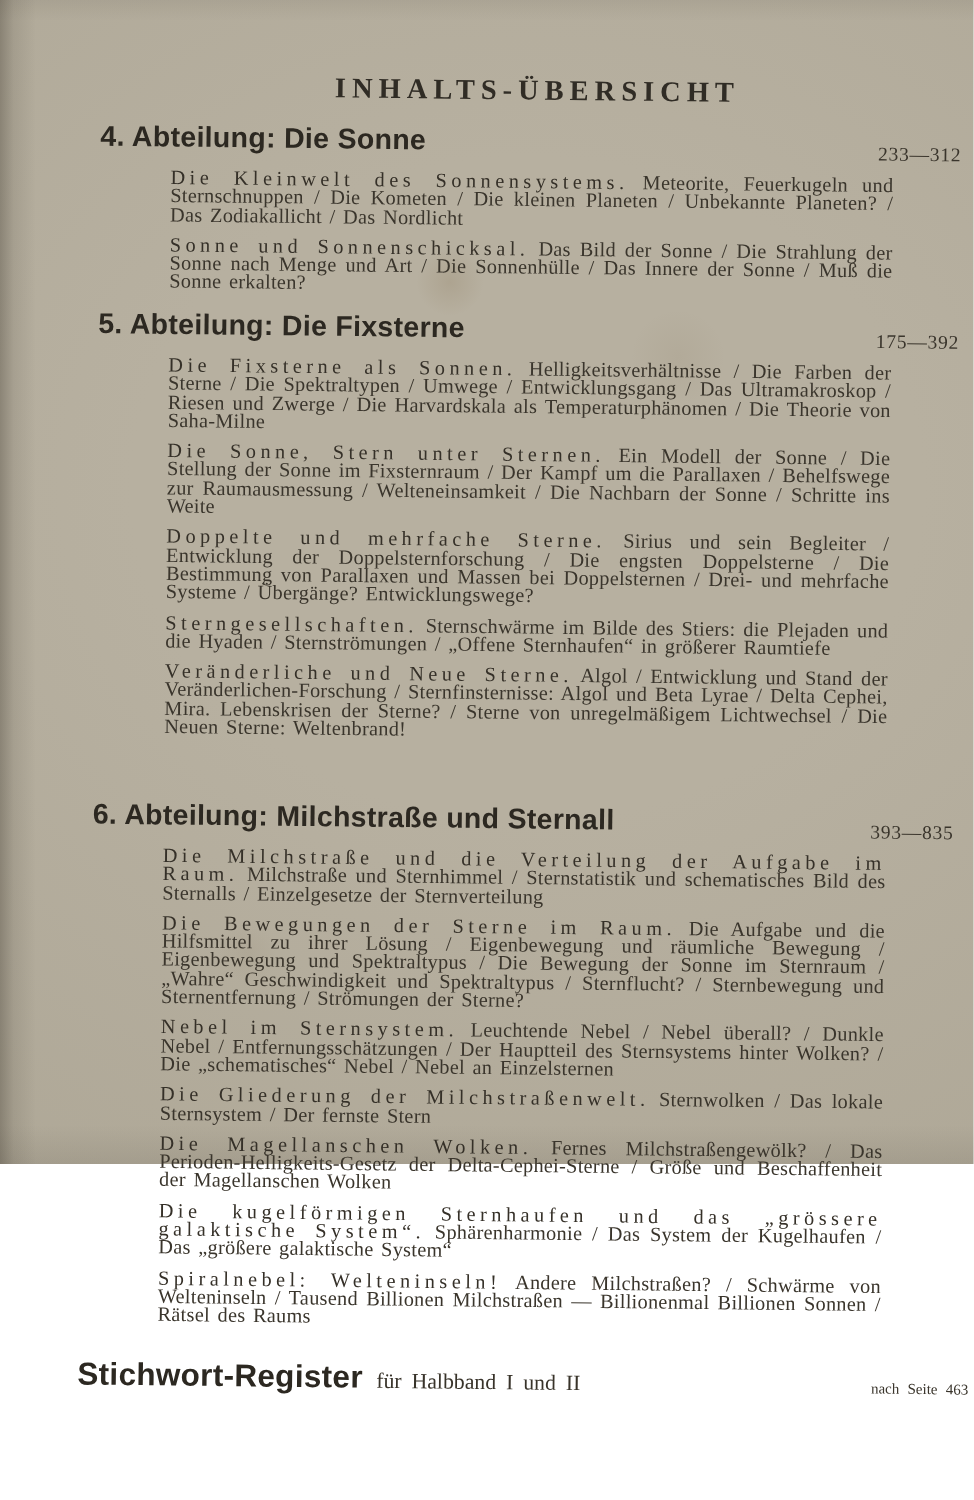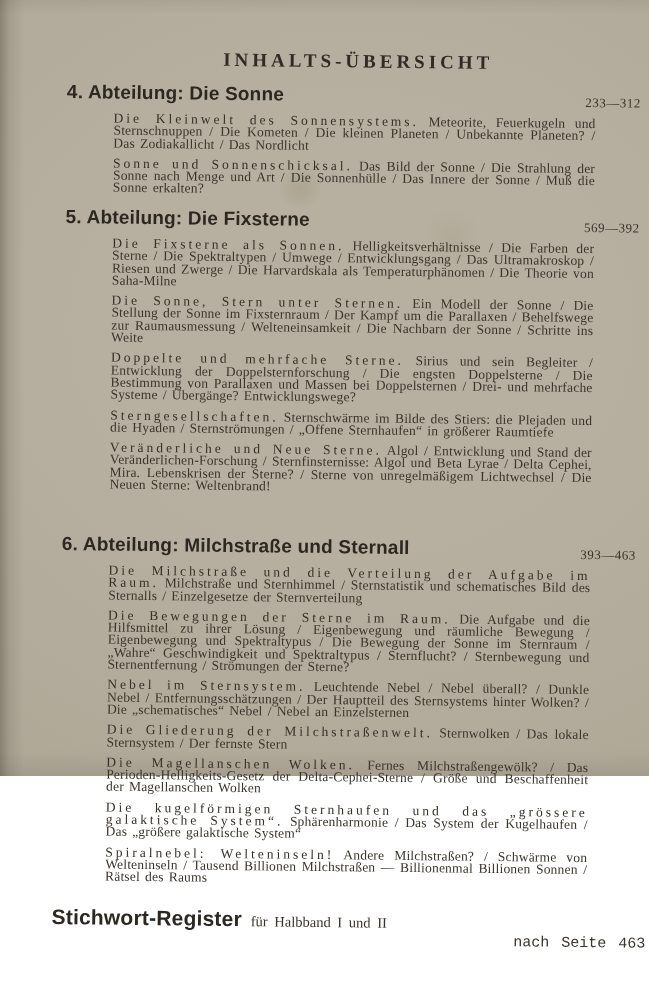--- a/index.html
+++ b/index.html
@@ -62,23 +62,23 @@
   .footer { position: absolute; top: 908px; left: 62px; right: 20px; height: 30px; }
   .reg {
     font-family: "Liberation Sans", sans-serif;
     font-size: 21px; font-weight: bold; color: #2c2821; letter-spacing: 0.2px;
   }
   .reg-sub {
     font-family: "Liberation Serif", serif;
     font-size: 14.5px; color: #38332a; margin-left: 9px; word-spacing: 3px;
   }
   .reg-pages {
-    position: absolute; right: 0; top: 24px;
-    font-family: Liberation Mono, monospace;
-    font-size: 15px; color: #3a352c; word-spacing: 3px;
+    position: absolute; right: 0; top: 10px;
+    font-family: Liberation Serif, serif;
+    font-size: 10px; color: #3a352c; word-spacing: 3px;
   }
 </style>
 </head>
 <body>
 
 <div class="paper">
   <div class="content">
 
     <div class="title">INHALTS-ÜBERSICHT</div>
 
@@ -91,39 +91,39 @@
     <div class="entries">
   <p class="entry"><span class="lead">Die Kleinwelt des Sonnensystems.</span> <span class="rest">Meteorite, Feuerkugeln und Sternschnuppen / Die Kometen / Die kleinen Planeten / Unbekannte Planeten? / Das Zodiakallicht / Das Nordlicht</span></p>
 
   <p class="entry"><span class="lead">Sonne und Sonnenschicksal.</span> <span class="rest">Das Bild der Sonne / Die Strahlung der Sonne nach Menge und Art / Die Sonnenhülle / Das Innere der Sonne / Muß die Sonne erkalten?</span></p>
 </div>
   </section>
 
   <section class="section s5">
     <div class="heading-row">
       <h2 class="heading">5. Abteilung: Die Fixsterne</h2>
-      <span class="pages">569—392</span>
+      <span class="pages">175—392</span>
     </div>
     <div class="entries">
   <p class="entry"><span class="lead">Die Fixsterne als Sonnen.</span> <span class="rest">Helligkeitsverhältnisse / Die Farben der Sterne / Die Spektraltypen / Umwege / Entwicklungsgang / Das Ultramakroskop / Riesen und Zwerge / Die Harvardskala als Temperaturphänomen / Die Theorie von Saha-Milne</span></p>
 
   <p class="entry"><span class="lead">Die Sonne, Stern unter Sternen.</span> <span class="rest">Ein Modell der Sonne / Die Stellung der Sonne im Fixsternraum / Der Kampf um die Parallaxen / Behelfswege zur Raumausmessung / Welteneinsamkeit / Die Nachbarn der Sonne / Schritte ins Weite</span></p>
 
   <p class="entry"><span class="lead">Doppelte und mehrfache Sterne.</span> <span class="rest">Sirius und sein Begleiter / Entwicklung der Doppelsternforschung / Die engsten Doppelsterne / Die Bestimmung von Parallaxen und Massen bei Doppelsternen / Drei- und mehrfache Systeme / Übergänge? Entwicklungswege?</span></p>
 
   <p class="entry"><span class="lead">Sterngesellschaften.</span> <span class="rest">Sternschwärme im Bilde des Stiers: die Plejaden und die Hyaden / Sternströmungen / „Offene Sternhaufen“ in größerer Raumtiefe</span></p>
 
   <p class="entry"><span class="lead">Veränderliche und Neue Sterne.</span> <span class="rest">Algol / Entwicklung und Stand der Veränderlichen-Forschung / Sternfinsternisse: Algol und Beta Lyrae / Delta Cephei, Mira. Lebenskrisen der Sterne? / Sterne von unregelmäßigem Lichtwechsel / Die Neuen Sterne: Weltenbrand!</span></p>
 </div>
   </section>
 
   <section class="section s6">
     <div class="heading-row">
       <h2 class="heading">6. Abteilung: Milchstraße und Sternall</h2>
-      <span class="pages">393—463</span>
+      <span class="pages">393—835</span>
     </div>
     <div class="entries">
   <p class="entry"><span class="lead">Die Milchstraße und die Verteilung der Aufgabe im Raum.</span> <span class="rest">Milchstraße und Sternhimmel / Sternstatistik und schematisches Bild des Sternalls / Einzelgesetze der Sternverteilung</span></p>
 
   <p class="entry"><span class="lead">Die Bewegungen der Sterne im Raum.</span> <span class="rest">Die Aufgabe und die Hilfsmittel zu ihrer Lösung / Eigenbewegung und räumliche Bewegung / Eigenbewegung und Spektraltypus / Die Bewegung der Sonne im Sternraum / „Wahre“ Geschwindigkeit und Spektraltypus / Sternflucht? / Sternbewegung und Sternentfernung / Strömungen der Sterne?</span></p>
 
   <p class="entry"><span class="lead">Nebel im Sternsystem.</span> <span class="rest">Leuchtende Nebel / Nebel überall? / Dunkle Nebel / Entfernungsschätzungen / Der Hauptteil des Sternsystems hinter Wolken? / Die „schematisches“ Nebel / Nebel an Einzelsternen</span></p>
 
   <p class="entry"><span class="lead">Die Gliederung der Milchstraßenwelt.</span> <span class="rest">Sternwolken / Das lokale Sternsystem / Der fernste Stern</span></p>
 

